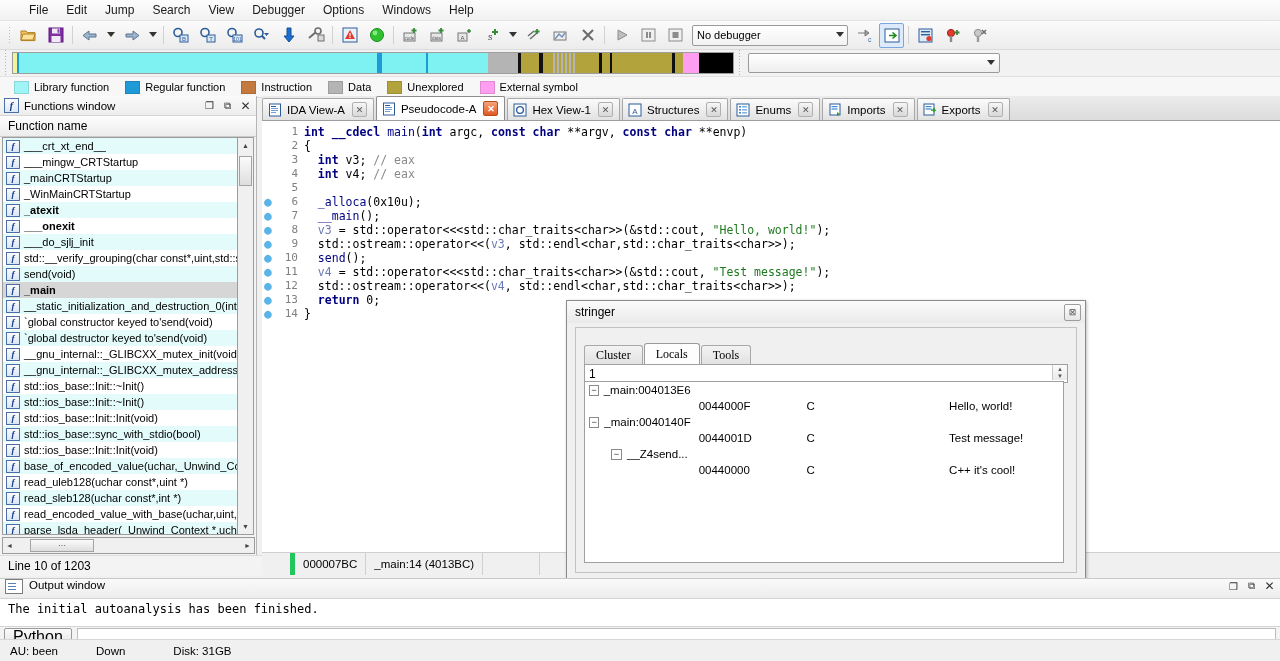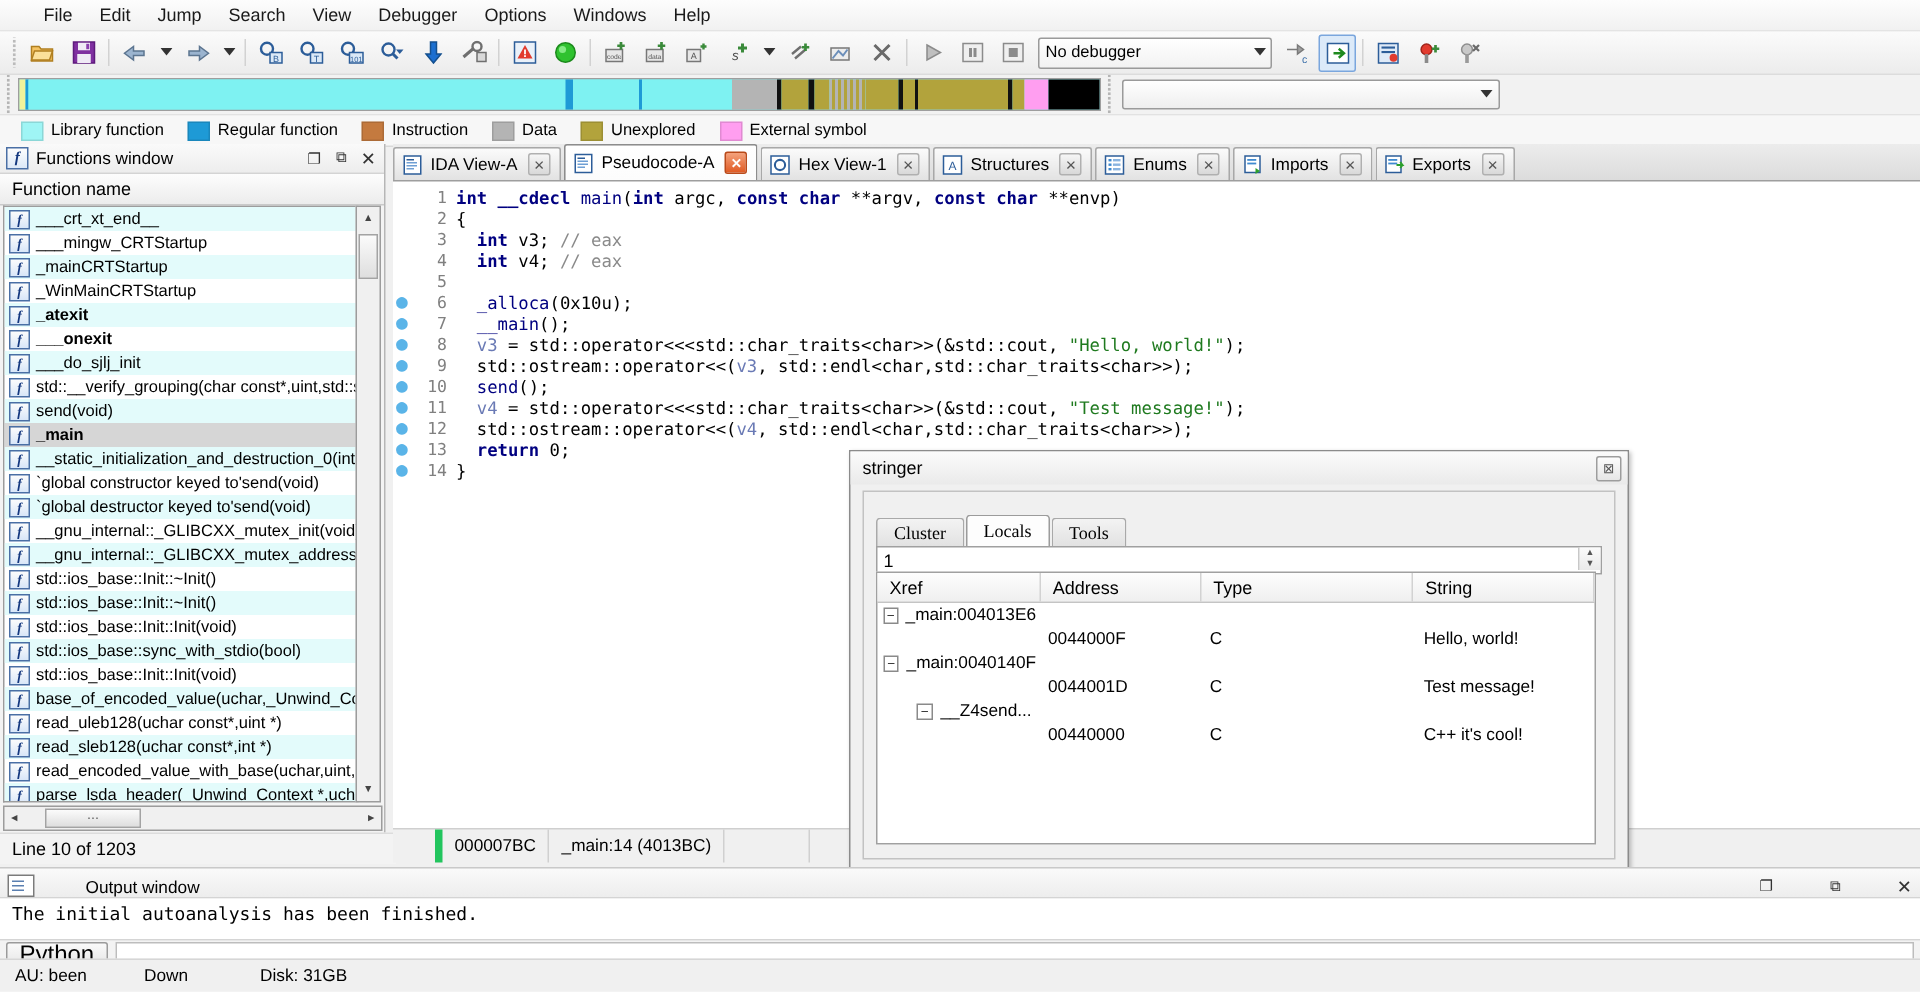--- a/index.html
+++ b/index.html
@@ -111,22 +111,22 @@
   .cmt{color:#8a8a8a;}
   .str{color:#1f7a1f;}
   .var{color:#6a7ab5;}
   .fn{color:#000080;}
   .codestatus{position:absolute;left:262px;top:552px;width:1018px;height:22px;
      background:#f0f0f0;border-top:1px solid #cfcfcf;display:flex;align-items:center;font-size:11.5px;}
   .codestatus .seg{padding:0 8px;height:22px;display:flex;align-items:center;border-right:1px solid #d0d0d0;}
 
   
   .outwin{position:absolute;left:0;top:578px;width:1280px;height:62px;background:#f3f3f3;}
-  .outhdr{height:19px;display:flex;align-items:flex-end;background:linear-gradient(#fafafa,#ededed);
-     border-top:1px solid #c9c9c9;border-bottom:1px solid #d4d4d4;padding-left:5px;font-size:11.5px;gap:28px;}
+  .outhdr{height:19px;display:flex;align-items:flex-start;background:linear-gradient(#fafafa,#ededed);
+     border-top:1px solid #c9c9c9;border-bottom:1px solid #d4d4d4;padding-left:5px;font-size:11.5px;}
   .outhdr .oi{width:14px;height:13px;border:1px solid #7b7b7b;background:#fff;margin-right:6px;
      display:flex;flex-direction:column;justify-content:center;padding-left:2px;}
   .outhdr .oi i{display:block;width:8px;height:1px;background:#5a7fb0;margin:1px 0;}
   .outtext{height:24px;background:#fff;border-bottom:1px solid #d5d5d5;
      font-family:"DejaVu Sans Mono",monospace;font-size:12px;padding:3px 0 0 8px;overflow:hidden;}
   .pyrow{height:19px;display:flex;align-items:center;padding-left:4px;}
   .pybtn{height:16px;padding:0 8px;border:1px solid #9b9b9b;border-radius:2px;
      background:linear-gradient(#fafafa,#e4e4e4);font-size:16px;display:flex;align-items:center;}
   .pyinput{flex:1;height:16px;margin-left:5px;margin-right:4px;background:#fff;border:1px solid #bdbdbd;}
 
@@ -684,26 +684,20 @@
           <div class="dtab">Tools</div>
         </div>
       <div class="dfilter">
         <span>1</span>
         <span class="spin">
           <div>▲</div>
           <div>▼</div>
         </span>
       </div>
       <div class="dgrid">
-        <div class="dghdr" id="dghdr">
-            <div class="c" style="width: 108px;">Xref</div>
-            <div class="c" style="width: 106px;">Address</div>
-            <div class="c" style="width: 143px;">Type</div>
-            <div class="c" style="width: 121px;">String</div>
-          </div>
         <div id="dgbody">
             <div class="dgrow">
               <div class="c" style="width: 108px; padding-left: 4px;">
                 <span class="exp" style="margin-right: 5px;">−</span>
                 <span>_main:004013E6</span>
               </div>
               <div class="c" style="width: 106px;"></div>
               <div class="c" style="width: 143px;"></div>
               <div class="c" style="width: 121px;"></div>
             </div>

